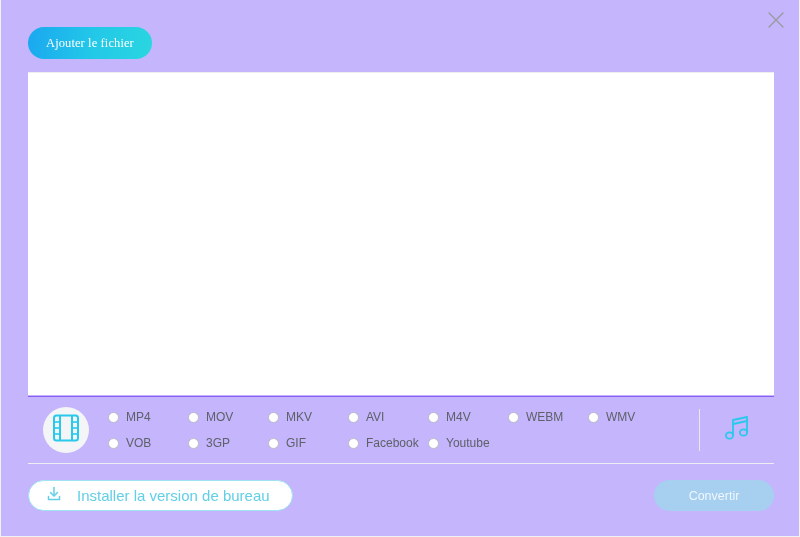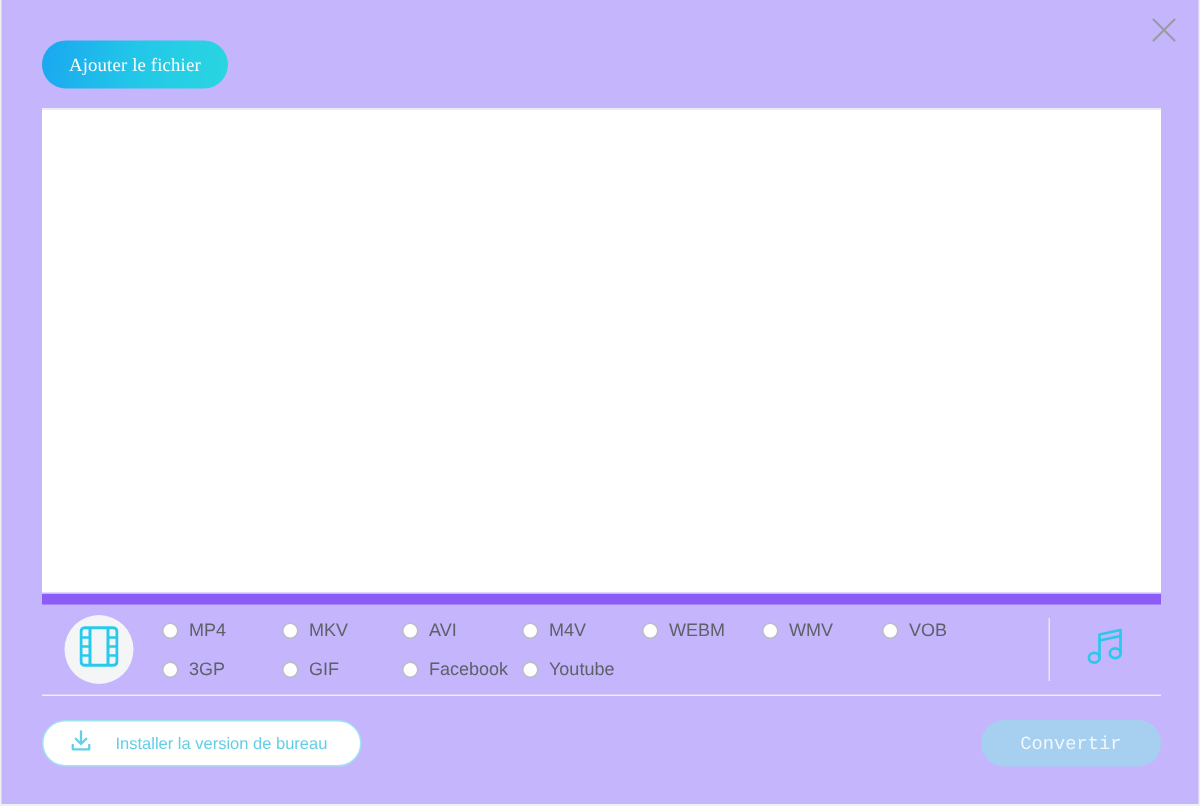--- a/index.html
+++ b/index.html
@@ -84,21 +84,21 @@
     background: #ffffff;
   }
 
   
   .format-panel {
     position: absolute;
     left: 27px;
     top: 396px;
     width: 746px;
     height: 68px;
-    border-top: 7px solid #8b5cf6;
+    border-top: 1px solid #8b5cf6;
     border-bottom: 1px solid #eceef0;
     display: flex;
     align-items: center;
   }
 
   .video-icon-wrap {
     width: 76px;
     display: flex;
     align-items: center;
     justify-content: center;
@@ -173,21 +173,21 @@
   .install-btn {
     position: absolute;
     left: 27px;
     top: 16px;
     height: 31px;
     padding: 0 22px 0 16px;
     border: 1px solid #9fe2f2;
     border-radius: 16px;
     background: #ffffff;
     color: #62cfe6;
-    font-size: 11px;
+    font-size: 15px;
     display: flex;
     align-items: center;
     gap: 14px;
     cursor: pointer;
     white-space: nowrap;
   }
 
   .convert-btn {
     position: absolute;
     right: 27px;
@@ -197,21 +197,20 @@
     border: none;
     border-radius: 16px;
     background: #a6cff0;
     color: #f0f7fd;
     font-size: 12.5px;
     display: flex;
     align-items: center;
     justify-content: center;
     cursor: default;
     white-space: nowrap;
-    font-family: Liberation Mono, monospace;
   }
 </style>
 </head>
 <body>
 
 <div class="app-window">
 
   <div class="close-btn">
     <span>
       <svg width="18" height="18" viewBox="0 0 18 18">
@@ -248,20 +247,24 @@
       </div>
     </div>
 
     <div class="radio-grid">
       <label class="radio-item">
         <span class="radio-dot"></span>
         <span class="radio-label">MP4</span>
       </label>
       <label class="radio-item">
         <span class="radio-dot"></span>
+        <span class="radio-label">MOV</span>
+      </label>
+      <label class="radio-item">
+        <span class="radio-dot"></span>
         <span class="radio-label">MKV</span>
       </label>
       <label class="radio-item">
         <span class="radio-dot"></span>
         <span class="radio-label">AVI</span>
       </label>
       <label class="radio-item">
         <span class="radio-dot"></span>
         <span class="radio-label">M4V</span>
       </label>

